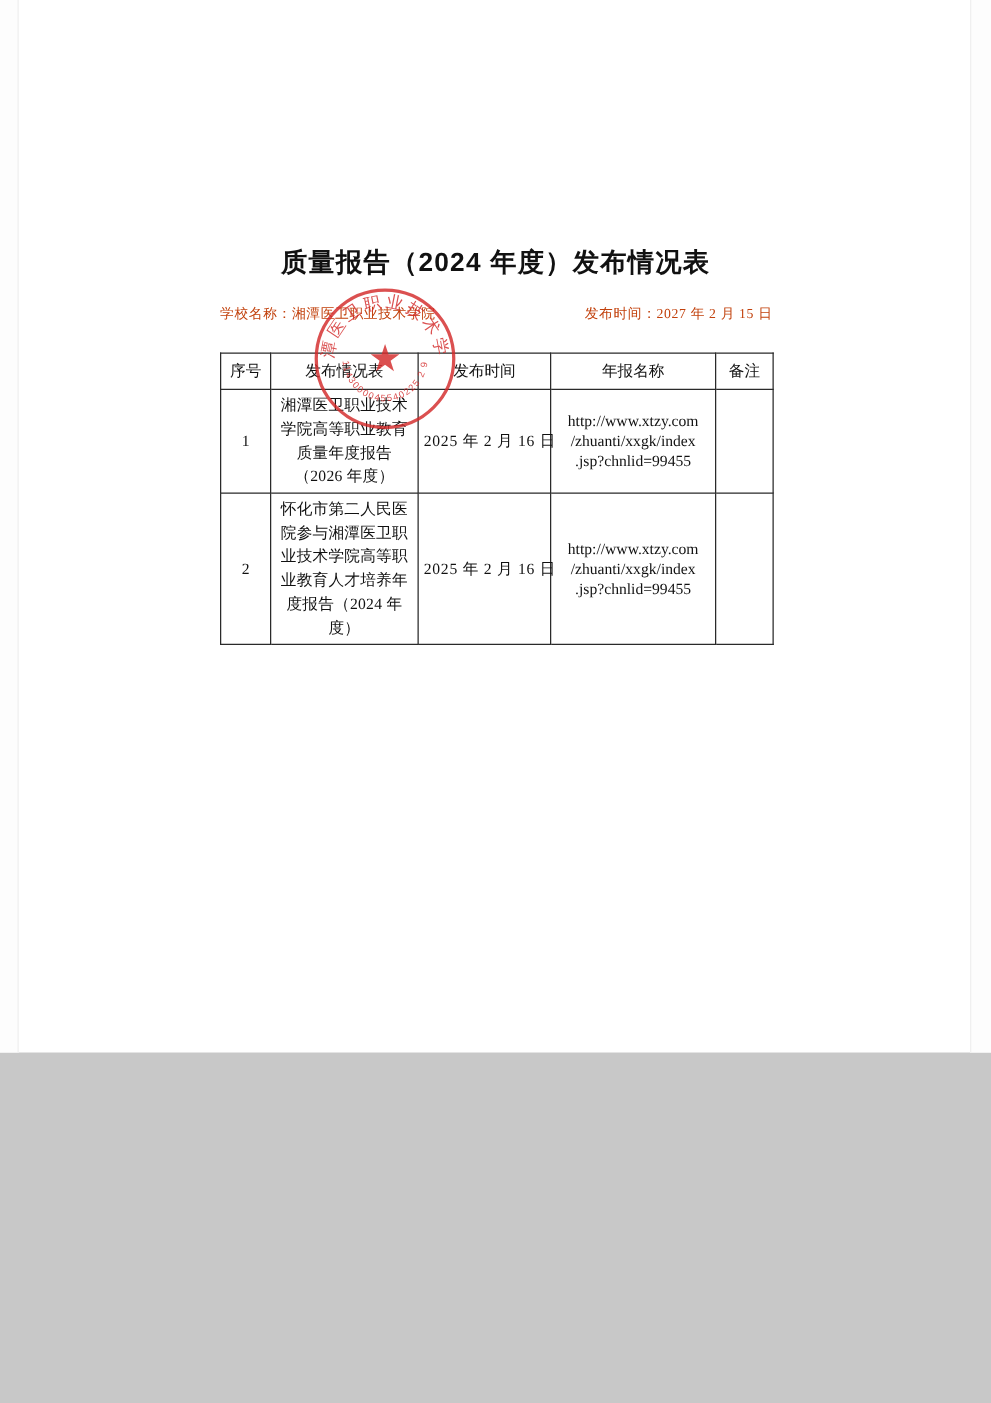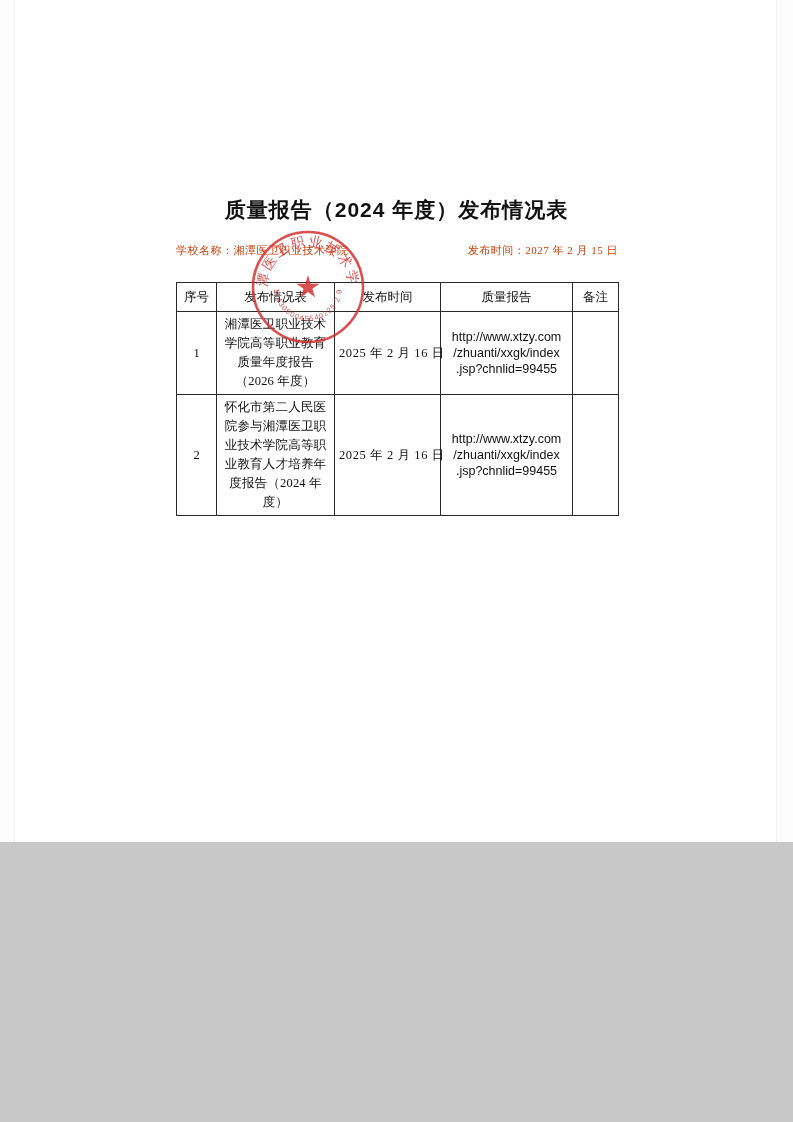--- a/index.html
+++ b/index.html
@@ -109,21 +109,21 @@
     text-align: left;
     line-height: 19px;
     padding: 8px 6px 8px 8px;
     letter-spacing: 0.2px;
   }
   td.cell-time {
     letter-spacing: 0.6px;
     white-space: nowrap;
   }
   td.cell-url {
-    font-family: Liberation Sans, sans-serif;
+    font-family: Liberation Serif, serif;
     font-size: 11px;
     line-height: 16px;
     text-align: left;
     padding: 6px 4px 6px 6px;
     word-break: break-all;
   }
   tr.row-1 td { height: 74px; }
   tr.row-2 td { height: 92px; }
 
   
@@ -163,21 +163,21 @@
         <col class="c-name">
         <col class="c-time">
         <col class="c-url">
         <col class="c-note">
     </colgroup>
     <thead>
       <tr>
         <th>序号</th>
         <th>发布情况表</th>
         <th>发布时间</th>
-        <th>质量报告</th>
+        <th>年报名称</th>
         <th>备注</th>
       </tr>
     </thead>
     <tbody>
       <tr class="row-1">
         <td class="cell-no">1</td>
         <td class="cell-name">湘潭医卫职业技术学院高等职业教育质量年度报告（2026 年度）</td>
         <td class="cell-time">2025 年 2 月 16 日</td>
         <td class="cell-url">
           <div>http://www.xtzy.com</div>

